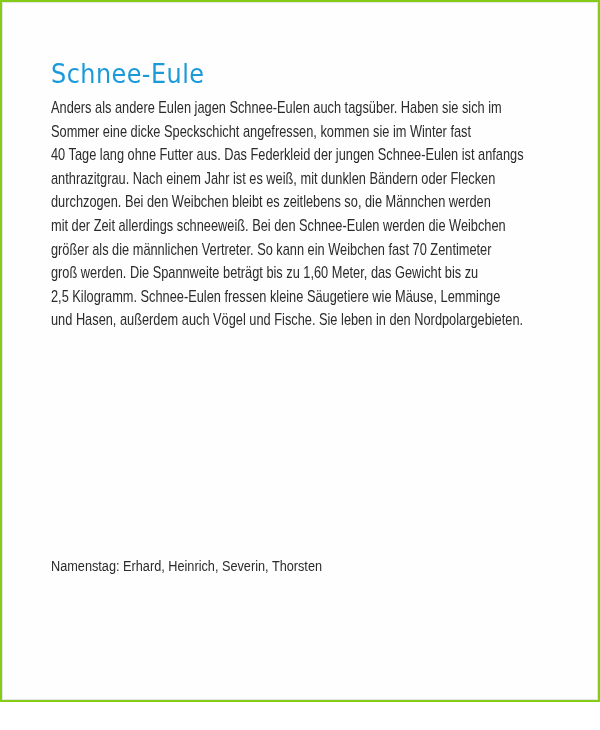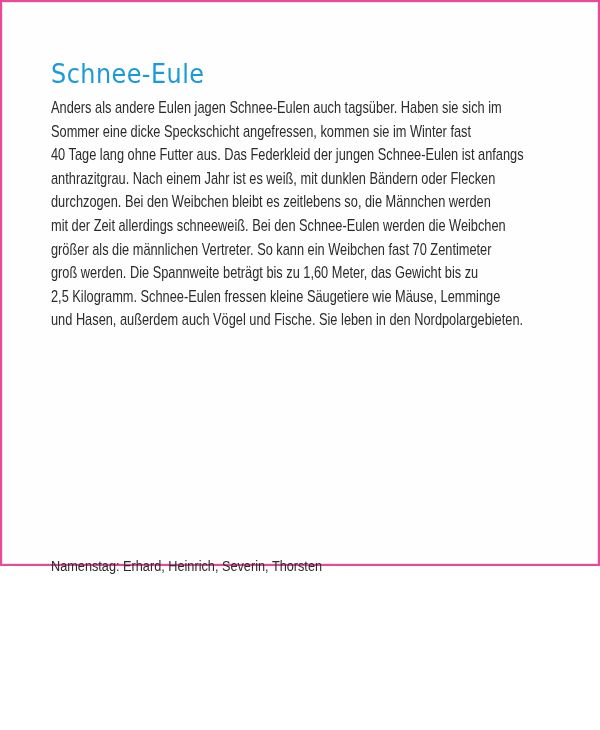--- a/index.html
+++ b/index.html
@@ -9,23 +9,23 @@
     }
     body {
       width: 600px;
       height: 730px;
       overflow: hidden;
     }
     .page {
       position: relative;
       box-sizing: border-box;
       width: 600px;
-      height: 566px;
+      height: 702px;
       background: #fefefe;
-      border: 2px solid #ec4899;
+      border: 2px solid #84cc16;
       box-shadow: inset 0 0 0 1px #e6e6e6;
     }
     .title {
       position: absolute;
       left: 49px;
       top: 54px;
       margin: 0;
       font-family: "DejaVu Sans", sans-serif;
       font-weight: normal;
       font-size: 26px;

